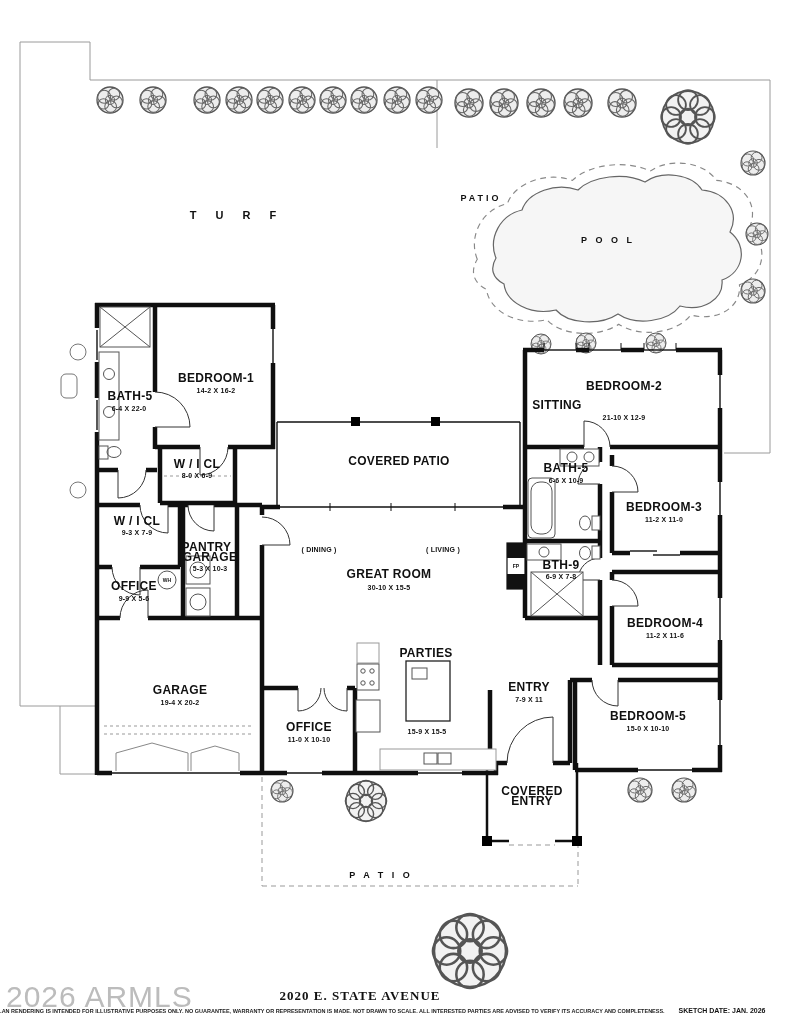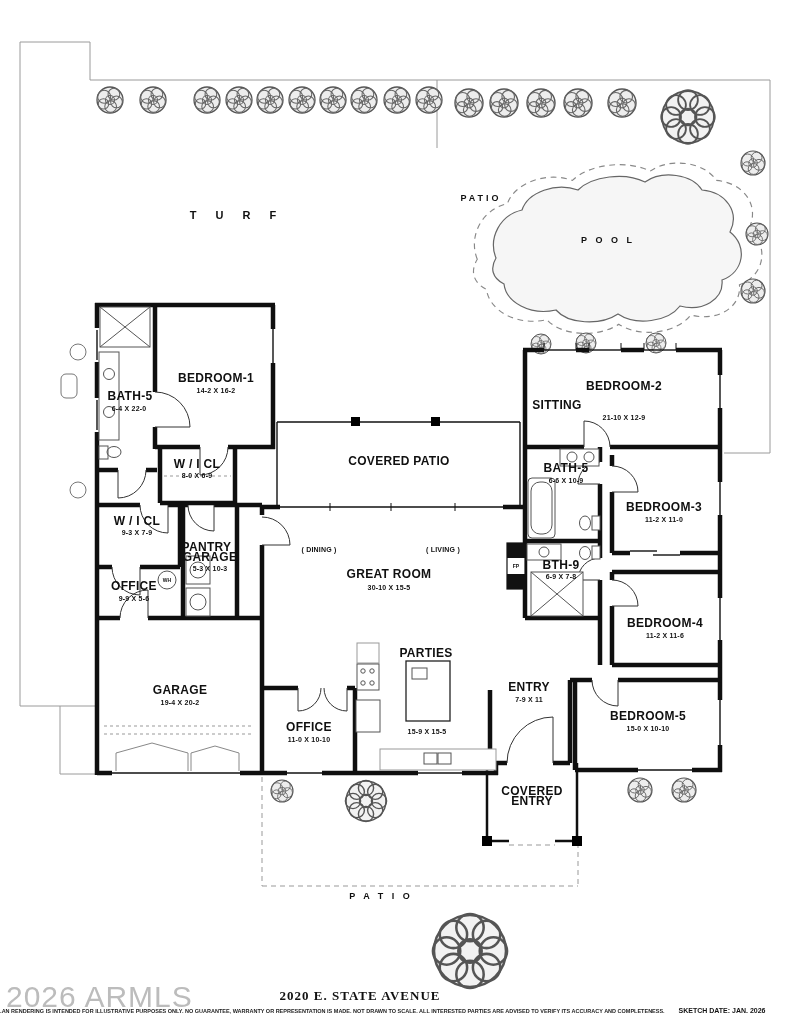--- a/index.html
+++ b/index.html
@@ -326,21 +326,21 @@
 
       <circle cx="78" cy="352" r="8" fill="#fff" stroke="#777"></circle>
       <circle cx="78" cy="490" r="8" fill="#fff" stroke="#777"></circle>
       <rect x="61" y="374" width="16" height="24" rx="5" fill="#fff" stroke="#777"></rect>
     </g>
   </svg>
 
   <div class="lbl big" style="left:237px;top:215px">T U R F</div>
   <div class="lbl area" style="left:481px;top:198px">PATIO</div>
   <div class="lbl area" style="left:608px;top:240px">P O O L</div>
-  <div class="lbl area" style="left:381px;top:896px">P A T I O</div>
+  <div class="lbl area" style="left:381px;top:875px">P A T I O</div>
 
   <div class="lbl name" style="left:216px;top:378px">BEDROOM-1</div>
   <div class="lbl dims" style="left:216px;top:390px">14-2 X 16-2</div>
   <div class="lbl name" style="left:130px;top:396px">BATH-5</div>
   <div class="lbl dims" style="left:129px;top:408px">6-4 X 22-0</div>
   <div class="lbl name" style="left:197px;top:464px">W / I  CL</div>
   <div class="lbl dims" style="left:197px;top:475px">8-0 X 6-9</div>
   <div class="lbl name" style="left:137px;top:521px">W / I  CL</div>
   <div class="lbl dims" style="left:137px;top:532px">9-3 X 7-9</div>
   <div class="lbl name" style="left:210px;top:547px">PANTRY /</div>

